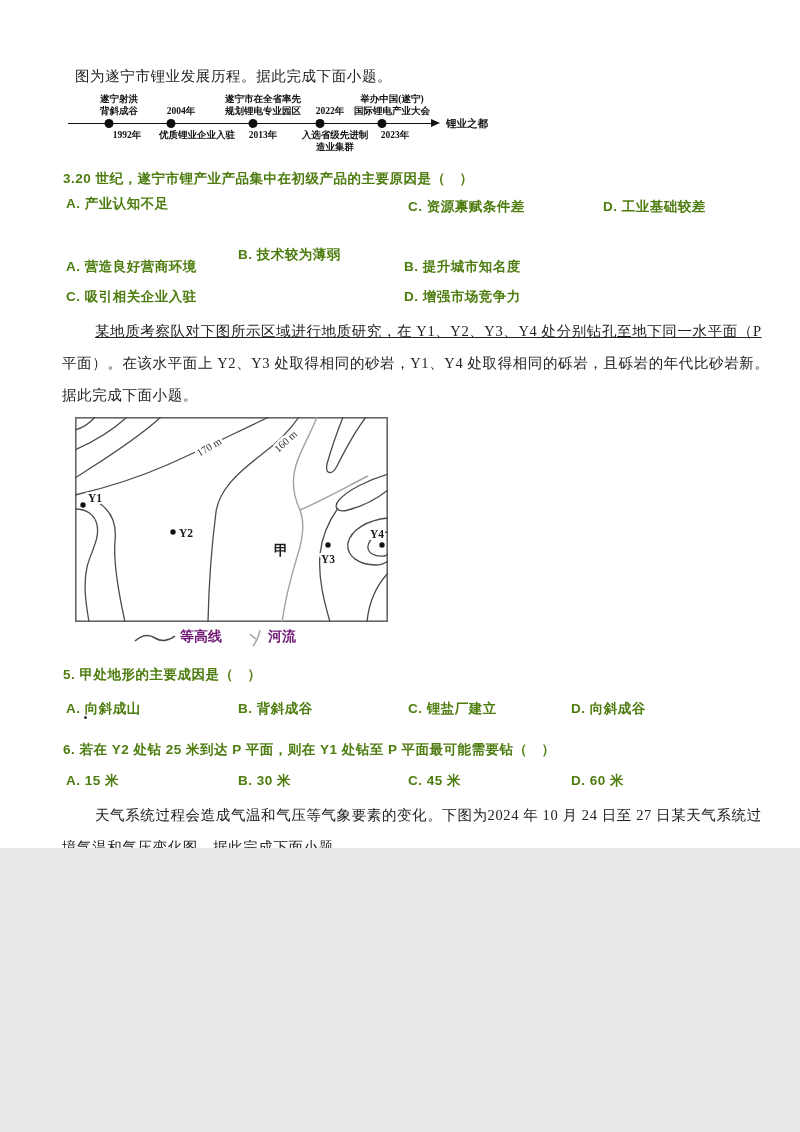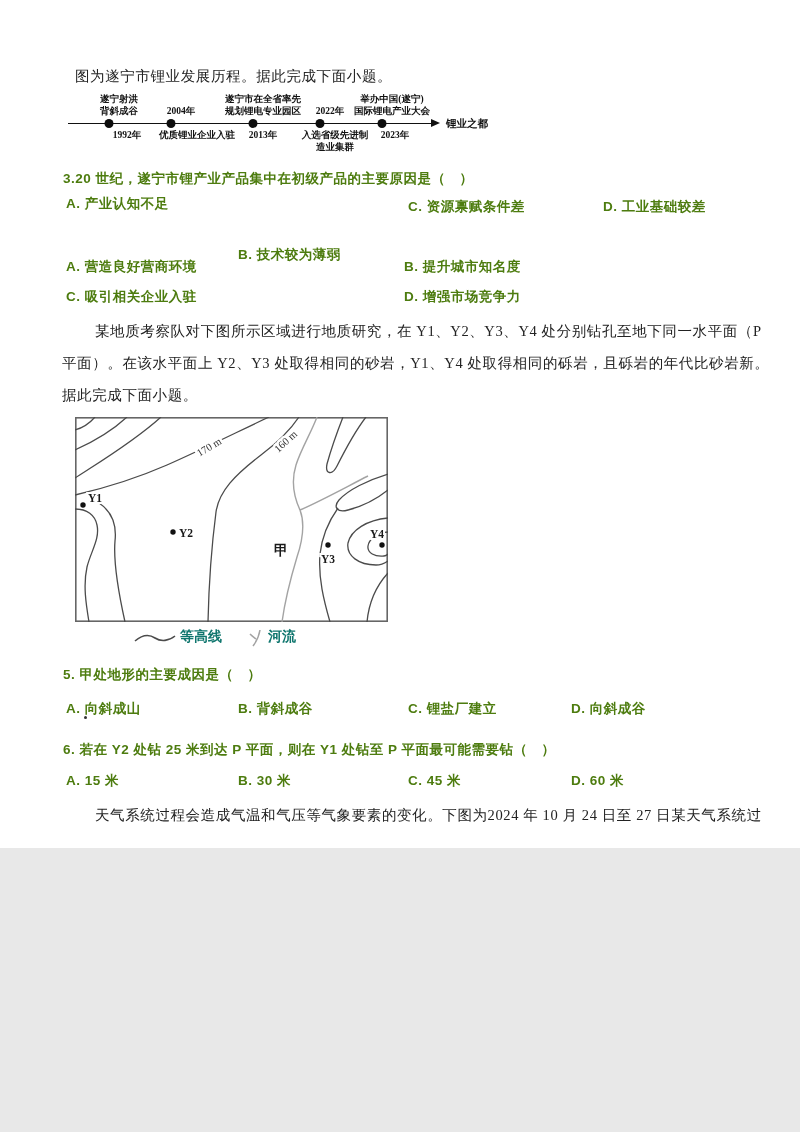--- a/index.html
+++ b/index.html
@@ -45,21 +45,21 @@
   .map-label {
     font-family:"Liberation Serif","DejaVu Serif",serif; font-weight:bold;
     fill:#1a1a1a; paint-order:stroke; stroke:#ffffff; stroke-width:4px;
   }
   .elev-label {
     font-family:"Liberation Serif","DejaVu Serif",serif;
     font-size:10.5px; fill:#333; paint-order:stroke; stroke:#ffffff; stroke-width:5px;
   }
   .legend-label {
     font-family:"Liberation Serif","DejaVu Serif",serif; font-weight:bold;
-    font-size:14px; color:#0f766e;
+    font-size:14px; color:#701a75;
   }
   .artifact-dot { position:absolute; left:84px; top:716px; width:3px; height:3px;
                   border-radius:50%; background:#333; }
 </style>
 </head>
 <body>
 
 <div class="page">
 
   <div class="abs para" style="left:75px; top:67px;">图为遂宁市锂业发展历程。据此完成下面小题。</div>
@@ -120,21 +120,21 @@
   <div class="abs q" style="left:66px;  top:195px;">A. 产业认知不足</div>
   <div class="abs q" style="left:238px; top:198px;margin-top:48px;">B. 技术较为薄弱</div>
   <div class="abs q" style="left:408px; top:198px;">C. 资源禀赋条件差</div>
   <div class="abs q" style="left:571px; top:198px;margin-left:32px;">D. 工业基础较差</div>
 
   <div class="abs q" style="left:66px;  top:258px;">A. 营造良好营商环境</div>
   <div class="abs q" style="left:404px; top:258px;">B. 提升城市知名度</div>
   <div class="abs q" style="left:66px;  top:288px;">C. 吸引相关企业入驻</div>
   <div class="abs q" style="left:404px; top:288px;">D. 增强市场竞争力</div>
 
-  <div class="abs para" style="left:95px; top:322px;">某地质考察队对下图所示区域进行地质研究，在 Y1、Y2、Y3、Y4 处分别钻孔至地下同一水平面（P</div>
+  <div class="abs para" style="left:95px; top:322px;text-decoration:underline;">某地质考察队对下图所示区域进行地质研究，在 Y1、Y2、Y3、Y4 处分别钻孔至地下同一水平面（P</div>
   <div class="abs para" style="left:62px; top:354px;">平面）。在该水平面上 Y2、Y3 处取得相同的砂岩，Y1、Y4 处取得相同的砾岩，且砾岩的年代比砂岩新。</div>
   <div class="abs para" style="left:62px; top:386px;">据此完成下面小题。</div>
 
   <div class="mapfig">
     <svg viewBox="0 0 313 205" width="313" height="205">
       <rect x="0.8" y="0.8" width="311.4" height="203.4" fill="none" stroke="#666" stroke-width="1.6"></rect>
 
       <path class="contour" d="M 20,0 C 14,7 7,11 0,13"></path>
       <path class="contour" d="M 52,0 C 38,13 20,24 0,33"></path>
       <path class="contour" d="M 86,0 C 64,20 36,38 14,52 C 8,56 3,59 0,61"></path>
@@ -184,14 +184,15 @@
   <div class="abs q" style="left:571px; top:700px;">D. 向斜成谷</div>
   <div class="artifact-dot"></div>
 
   <div class="abs q" style="left:63px; top:741px;text-align:right;">6. 若在 Y2 处钻 25 米到达 P 平面，则在 Y1 处钻至 P 平面最可能需要钻（　）</div>
   <div class="abs q" style="left:66px;  top:772px;">A. 15 米</div>
   <div class="abs q" style="left:238px; top:772px;">B. 30 米</div>
   <div class="abs q" style="left:408px; top:772px;">C. 45 米</div>
   <div class="abs q" style="left:571px; top:772px;">D. 60 米</div>
 
   <div class="abs para" style="left:95px; top:806px;">天气系统过程会造成气温和气压等气象要素的变化。下图为2024 年 10 月 24 日至 27 日某天气系统过</div>
+  <div class="abs para" style="left:62px; top:838px;">境气温和气压变化图。据此完成下面小题。</div>
 
 </div>
 
 </body></html>

